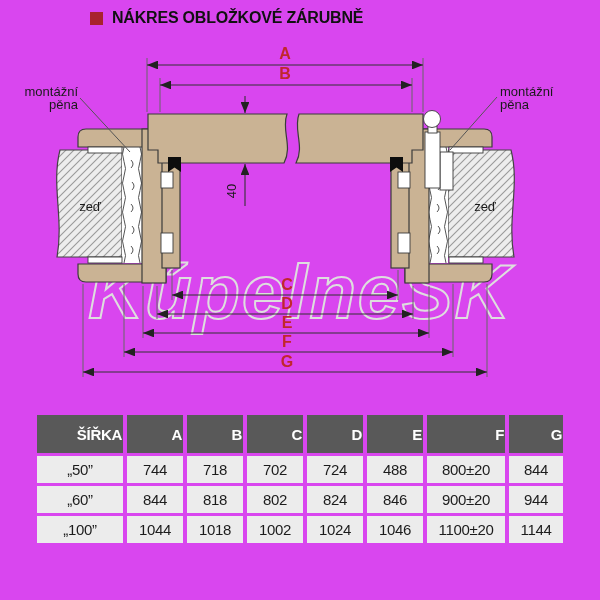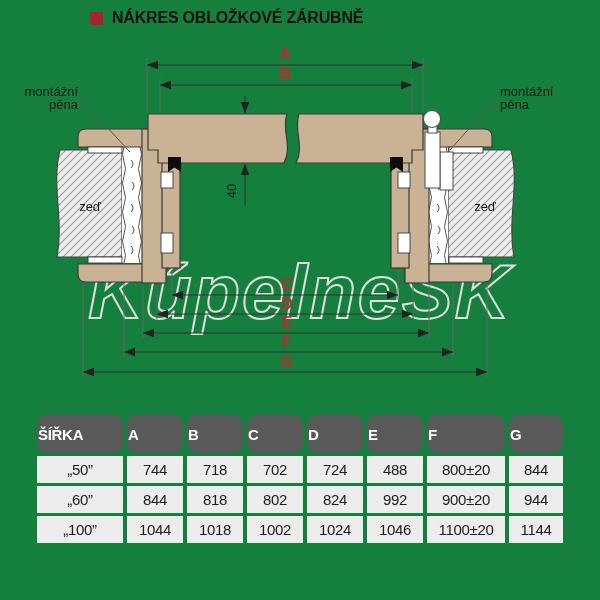--- a/index.html
+++ b/index.html
@@ -4,21 +4,21 @@
 <style>
   :root{
     --accent-red:#a8232d;
     --dim-red:#c1272d;
     --frame-tan:#cab394;
     --table-header-bg:#595959;
     --table-row-bg:#ececec;
   }
   html,body{margin:0;padding:0;background:#fff;}
   .stage{
-    position:relative;width:600px;height:600px;background:#15803d;overflow:hidden;
+    position:relative;width:600px;height:600px;background:#d946ef;overflow:hidden;
     font-family:"Liberation Sans","DejaVu Sans",sans-serif;
   }
   .title-bar{
     position:absolute;left:90px;top:9px;display:flex;align-items:center;gap:9px;
   }
   .title-square{width:13px;height:13px;background:var(--accent-red);}
   .title-text{
     font-size:16px;font-weight:bold;color:#111;letter-spacing:-0.2px;white-space:nowrap;
   }
   svg.drawing{position:absolute;left:0;top:0;}
@@ -33,21 +33,21 @@
     font-family:"Liberation Sans","DejaVu Sans",sans-serif;}
   svg .wm{fill:none;stroke:#dedede;stroke-width:2;font-size:76px;font-weight:bold;
     font-style:italic;text-anchor:middle;letter-spacing:2px;
     font-family:"Liberation Sans","DejaVu Sans",sans-serif;}
   .size-table{
     position:absolute;left:33px;top:412px;border-collapse:separate;border-spacing:4px 3px;
     table-layout:fixed;
   }
   .size-table th{
     background:var(--table-header-bg);color:#fff;font-size:15px;font-weight:bold;
-    text-align:left;height:36px;letter-spacing:-0.3px;border-radius:10px;
+    text-align:right;height:36px;letter-spacing:-0.3px;
   }
   .size-table td{
     background:var(--table-row-bg);color:#1c1c1c;font-size:15px;text-align:center;
     height:25px;letter-spacing:-0.3px;
   }
 </style>
 </head>
 <body>
 
 <div class="stage">
@@ -198,21 +198,21 @@
           <td>488</td>
           <td>800±20</td>
           <td>844</td>
         </tr>
         <tr>
           <td>„60”</td>
           <td>844</td>
           <td>818</td>
           <td>802</td>
           <td>824</td>
-          <td>992</td>
+          <td>846</td>
           <td>900±20</td>
           <td>944</td>
         </tr>
         <tr>
           <td>„100”</td>
           <td>1044</td>
           <td>1018</td>
           <td>1002</td>
           <td>1024</td>
           <td>1046</td>

